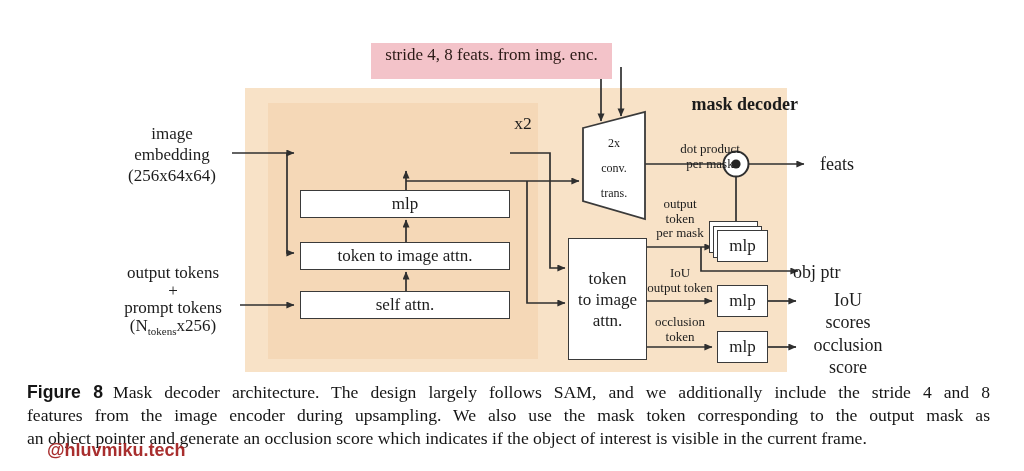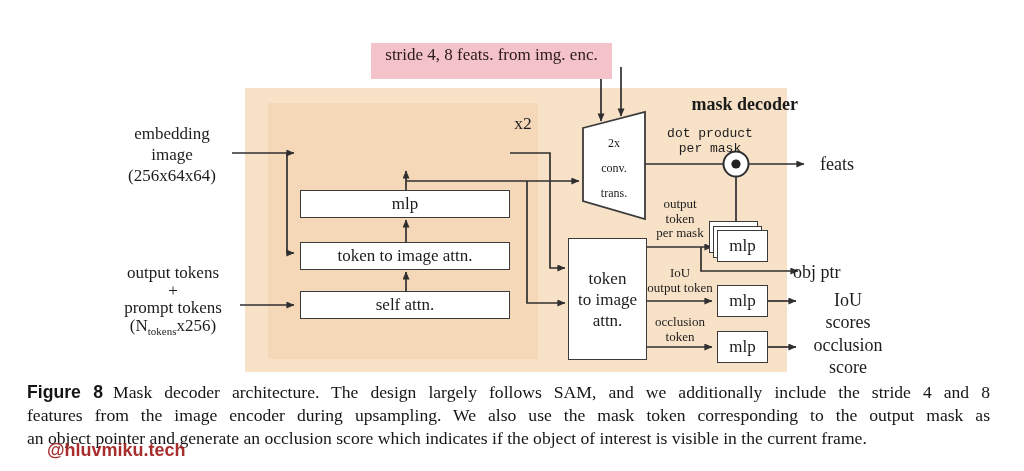--- a/index.html
+++ b/index.html
@@ -90,22 +90,22 @@
       <circle cx="736" cy="164" r="4.6" fill="#232323"></circle>
     </g>
   </svg>
 
   <div class="lbl stride">stride 4, 8 feats. from img. enc.</div>
 
   <div class="lbl title">mask decoder</div>
   <div class="lbl center" style="left:505px;top:113px;width:36px;font-size:17.5px;">x2</div>
 
   <div class="lbl center" style="left:112px;top:123px;width:120px;font-size:17px;line-height:21px;">
+    <div>image</div>
     <div>embedding</div>
-    <div>image</div>
     <div>(256x64x64)</div>
   </div>
   <div class="lbl center" style="left:107px;top:264px;width:132px;font-size:17px;line-height:17.5px;">
     <div>output tokens</div>
     <div>+</div>
     <div>prompt tokens</div>
     <div><span>(N</span><span class="sub">tokens</span><span>x256)</span></div>
   </div>
 
   <div class="box" style="left:300px;top:190px;width:210px;height:28px;">mlp</div>
@@ -117,21 +117,21 @@
     <div>conv.</div>
     <div>trans.</div>
   </div>
 
   <div class="box" style="left:568px;top:238px;width:79px;height:122px;flex-direction:column;line-height:21px;">
     <div>token</div>
     <div>to image</div>
     <div>attn.</div>
   </div>
 
-  <div class="lbl center small" style="left:666px;top:127px;width:88px;font-family:Liberation Mono, monospace;">
+  <div class="lbl center small" style="left:666px;top:142px;width:88px;">
     <div>dot product</div>
     <div>per mask</div>
   </div>
   <div class="lbl center small" style="left:648px;top:197px;width:64px;">
     <div>output</div>
     <div>token</div>
     <div>per mask</div>
   </div>
   <div class="lbl center small" style="left:641px;top:266px;width:78px;">
     <div>IoU</div>

